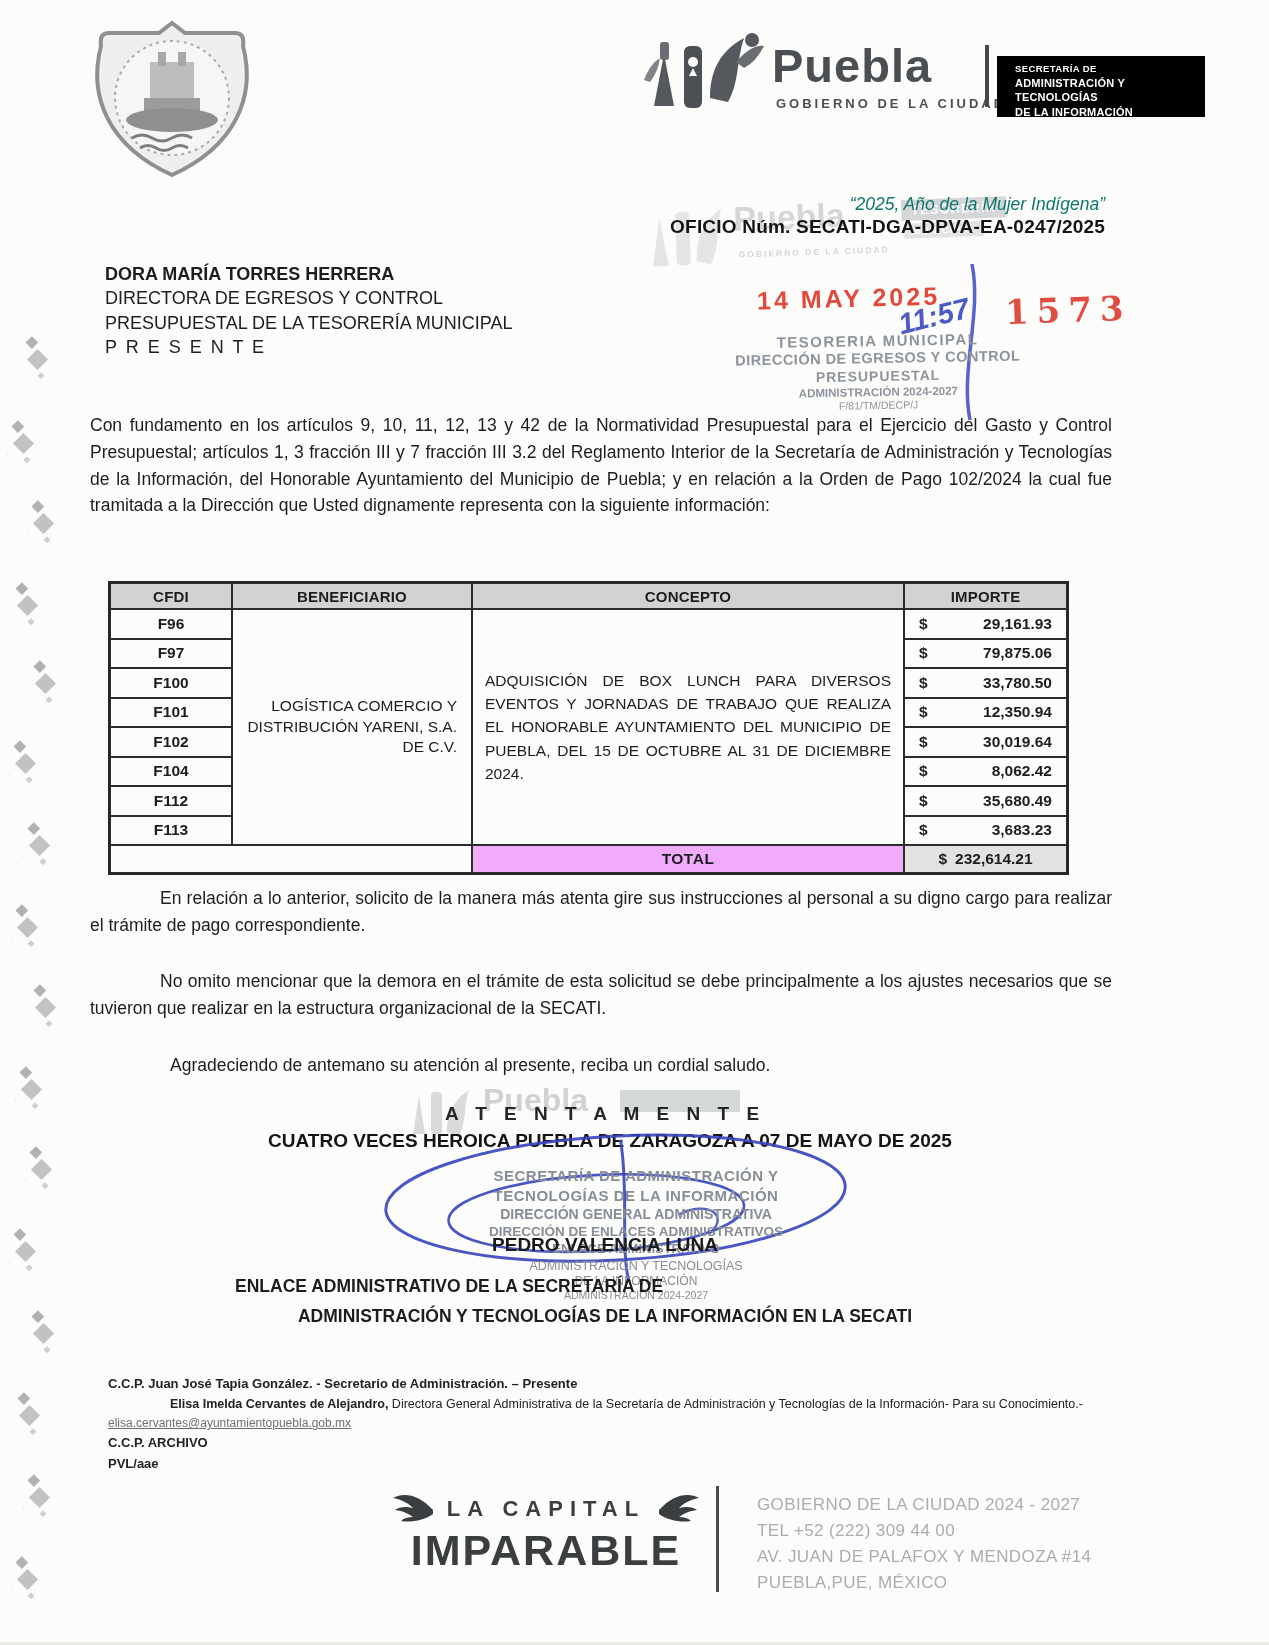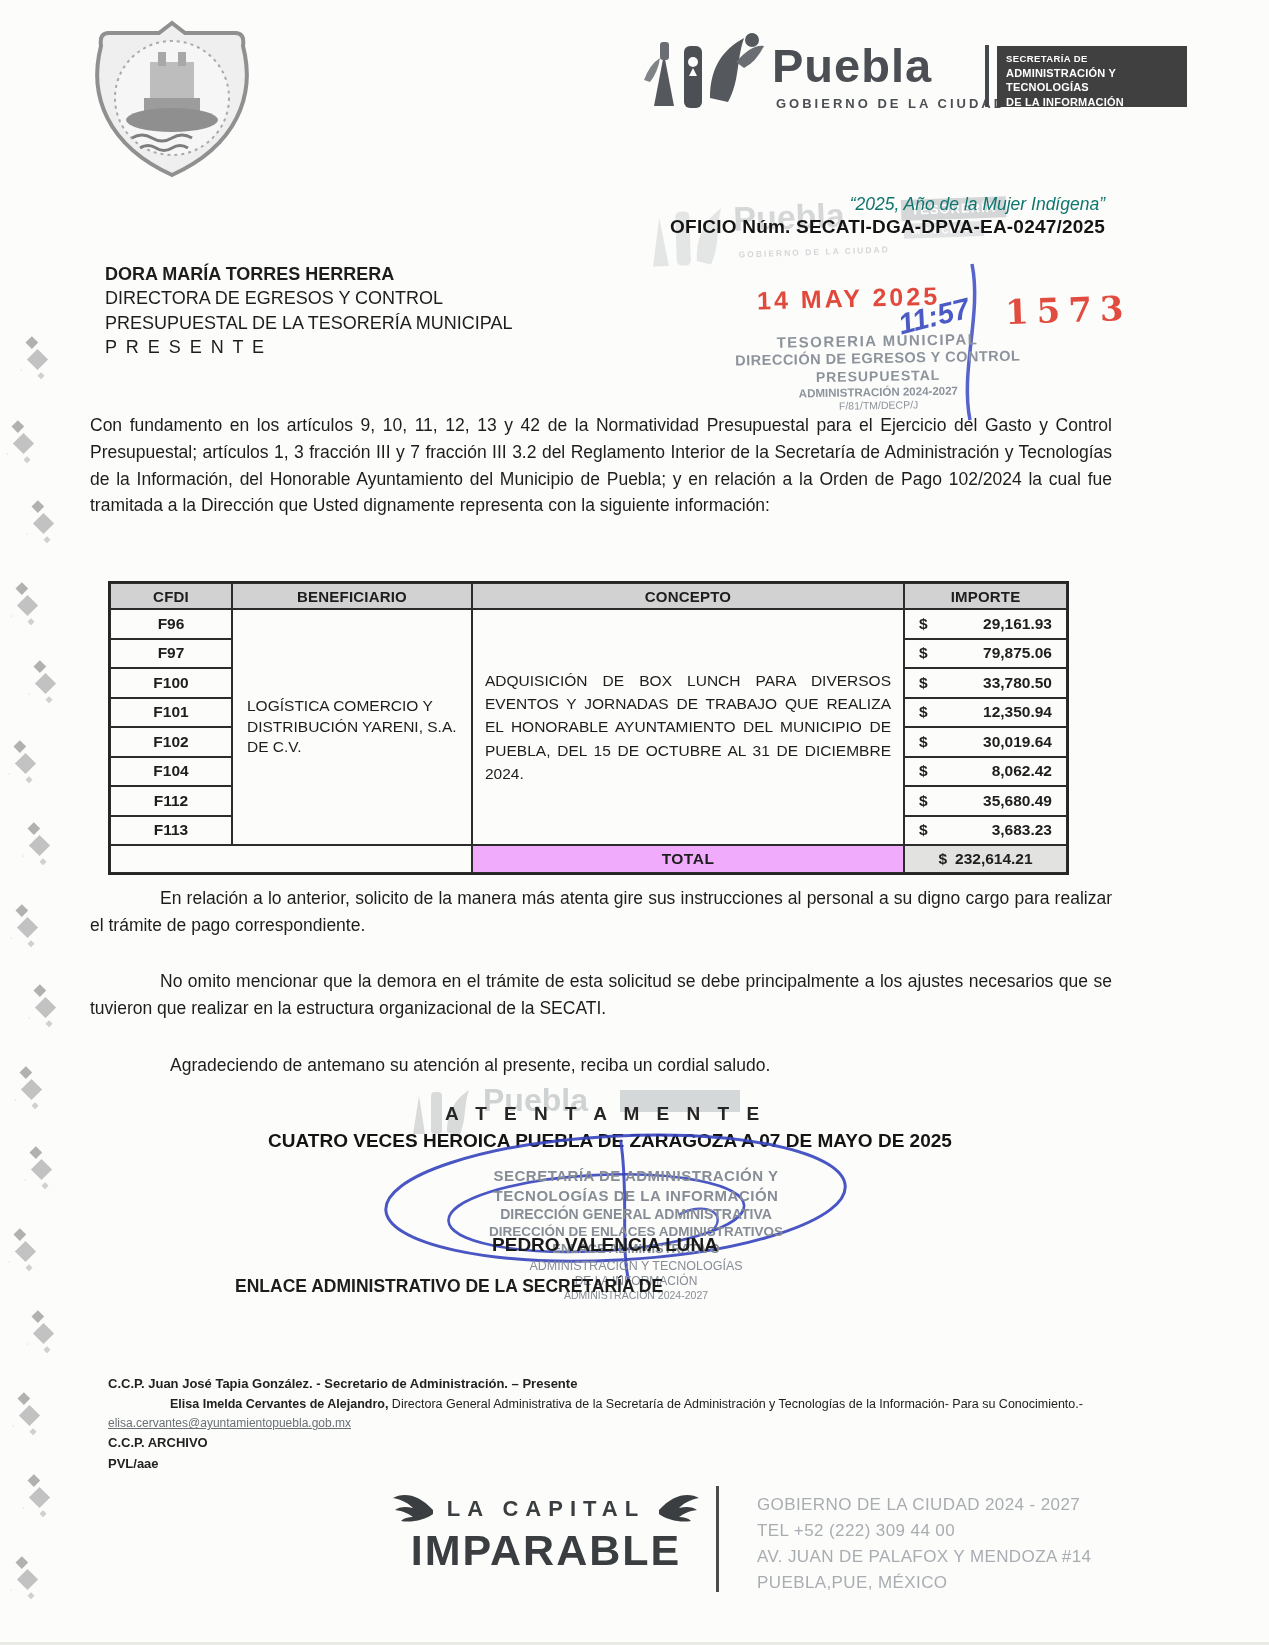--- a/index.html
+++ b/index.html
@@ -11,22 +11,22 @@
        box-shadow:-16px -8px 0 -3px #b1b1b1, 14px 9px 0 -5px #d0d0d0, -4px 19px 0 -7px #c9c9c9;}
 
   
   .coat{position:absolute;left:88px;top:18px;}
   .brand-icon{position:absolute;left:640px;top:28px;}
   .brand-word{position:absolute;left:772px;top:38px;font-size:47px;font-weight:bold;
               color:#4b4f54;letter-spacing:1px;}
   .brand-tag{position:absolute;left:776px;top:96px;font-size:13px;font-weight:bold;
              letter-spacing:3px;color:#4b4f54;}
   .brand-bar{position:absolute;left:985px;top:45px;width:4px;height:62px;background:#45484c;}
-  .brand-box{position:absolute;left:997px;top:46px;width:172px;height:47px;background:#404040;
-             color:#fff;padding:7px 9px;line-height:1.32;}
+  .brand-box{position:absolute;left:997px;top:56px;width:172px;height:47px;background:#000000;
+             color:#fff;padding:7px 18px;line-height:1.32;}
   .brand-box .s1{font-size:9.5px;font-weight:bold;letter-spacing:.4px;}
   .brand-box .s2,.brand-box .s3{font-size:11px;font-weight:900;letter-spacing:.2px;}
 
   .quote-line{position:absolute;left:560px;top:194px;width:545px;text-align:right;
               font-style:italic;font-size:17.5px;color:#0f766e;}
   .oficio-line{position:absolute;left:560px;top:216px;width:545px;text-align:right;
                font-weight:bold;font-size:19px;color:#141414;letter-spacing:.2px;}
 
   
   .ghost1{position:absolute;left:642px;top:190px;width:400px;height:90px;opacity:.40;
@@ -71,21 +71,21 @@
   .para-thanks{top:1052px;text-indent:80px;}
 
   
   .doc-table{position:absolute;left:108px;top:581px;width:957px;display:grid;
              grid-template-columns:122px 240px 432px 163px;
              grid-template-rows:26px repeat(8,29.5px) 28px;
              border:2px solid #262626;font-size:15.5px;}
   .doc-table>div{border:1px solid #2c2c2c;display:flex;align-items:center;justify-content:center;}
   .th{background:#d2d2d2;font-weight:bold;font-size:15px;letter-spacing:.2px;}
   .cfdi{font-weight:bold;}
-  .ben{grid-column:2;grid-row:2/span 8;text-align:left;padding:0 14px;line-height:1.35;}
+  .ben{grid-column:2;grid-row:2/span 8;text-align:right;padding:0 14px;line-height:1.35;}
   .con{grid-column:3;grid-row:2/span 8;text-align:justify;padding:0 12px;line-height:1.5;
        display:flex;align-items:center;}
   .amt{grid-column:4;font-weight:bold;justify-content:space-between !important;padding:0 14px;}
   .r1{grid-row:2}.r2{grid-row:3}.r3{grid-row:4}.r4{grid-row:5}
   .r5{grid-row:6}.r6{grid-row:7}.r7{grid-row:8}.r8{grid-row:9}
   .tot-empty{grid-column:1/span 2;grid-row:10;background:#fcfcfa;}
   .tot-label{grid-column:3;grid-row:10;background:#f0abfc;font-weight:600;letter-spacing:.5px;}
   .tot-amt{grid-column:4;grid-row:10;background:#e2e2e0;font-weight:bold;gap:8px;}
 
   
@@ -317,20 +317,21 @@
     <div class="l3">DIRECCIÓN GENERAL ADMINISTRATIVA</div>
     <div class="l4">DIRECCIÓN DE ENLACES ADMINISTRATIVOS</div>
     <div class="l5">ENLACE ADMINISTRATIVO</div>
     <div class="l6">ADMINISTRACIÓN Y TECNOLOGÍAS</div>
     <div class="l7">DE LA INFORMACIÓN</div>
     <div class="l8">ADMINISTRACIÓN 2024-2027</div>
   </div>
 
   <div class="signer-name">PEDRO VALENCIA LUNA</div>
   <div class="signer-t1">ENLACE ADMINISTRATIVO DE LA SECRETARÍA DE</div>
+  <div class="signer-t2">ADMINISTRACIÓN Y TECNOLOGÍAS DE LA INFORMACIÓN EN LA SECATI</div>
 
   <div class="ccp">
     <div class="b">C.C.P. Juan José Tapia González. - Secretario de Administración. – Presente</div>
     <div class="indent"><span class="b">Elisa Imelda Cervantes de Alejandro,</span><span> Directora General Administrativa de la Secretaría de Administración y Tecnologías de la Información- Para su Conocimiento.-</span></div>
     <div class="email">elisa.cervantes@ayuntamientopuebla.gob.mx</div>
     <div class="b">C.C.P. ARCHIVO</div>
     <div class="b">PVL/aae</div>
   </div>
 
   <div class="cap-logo">

